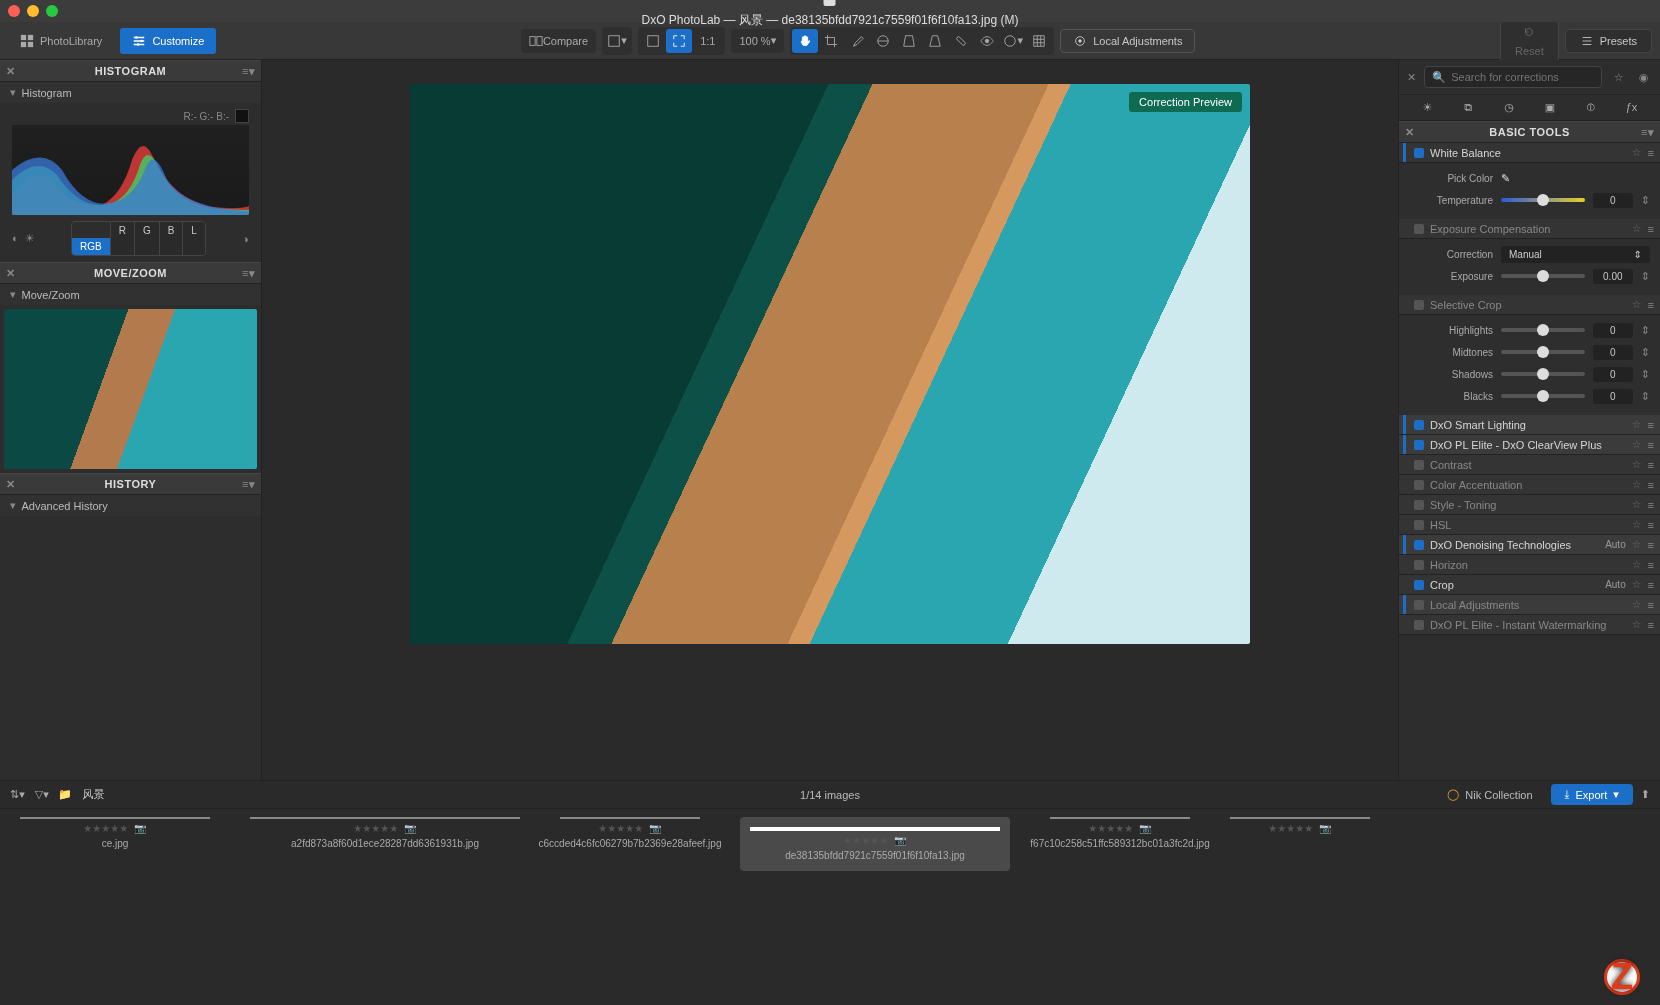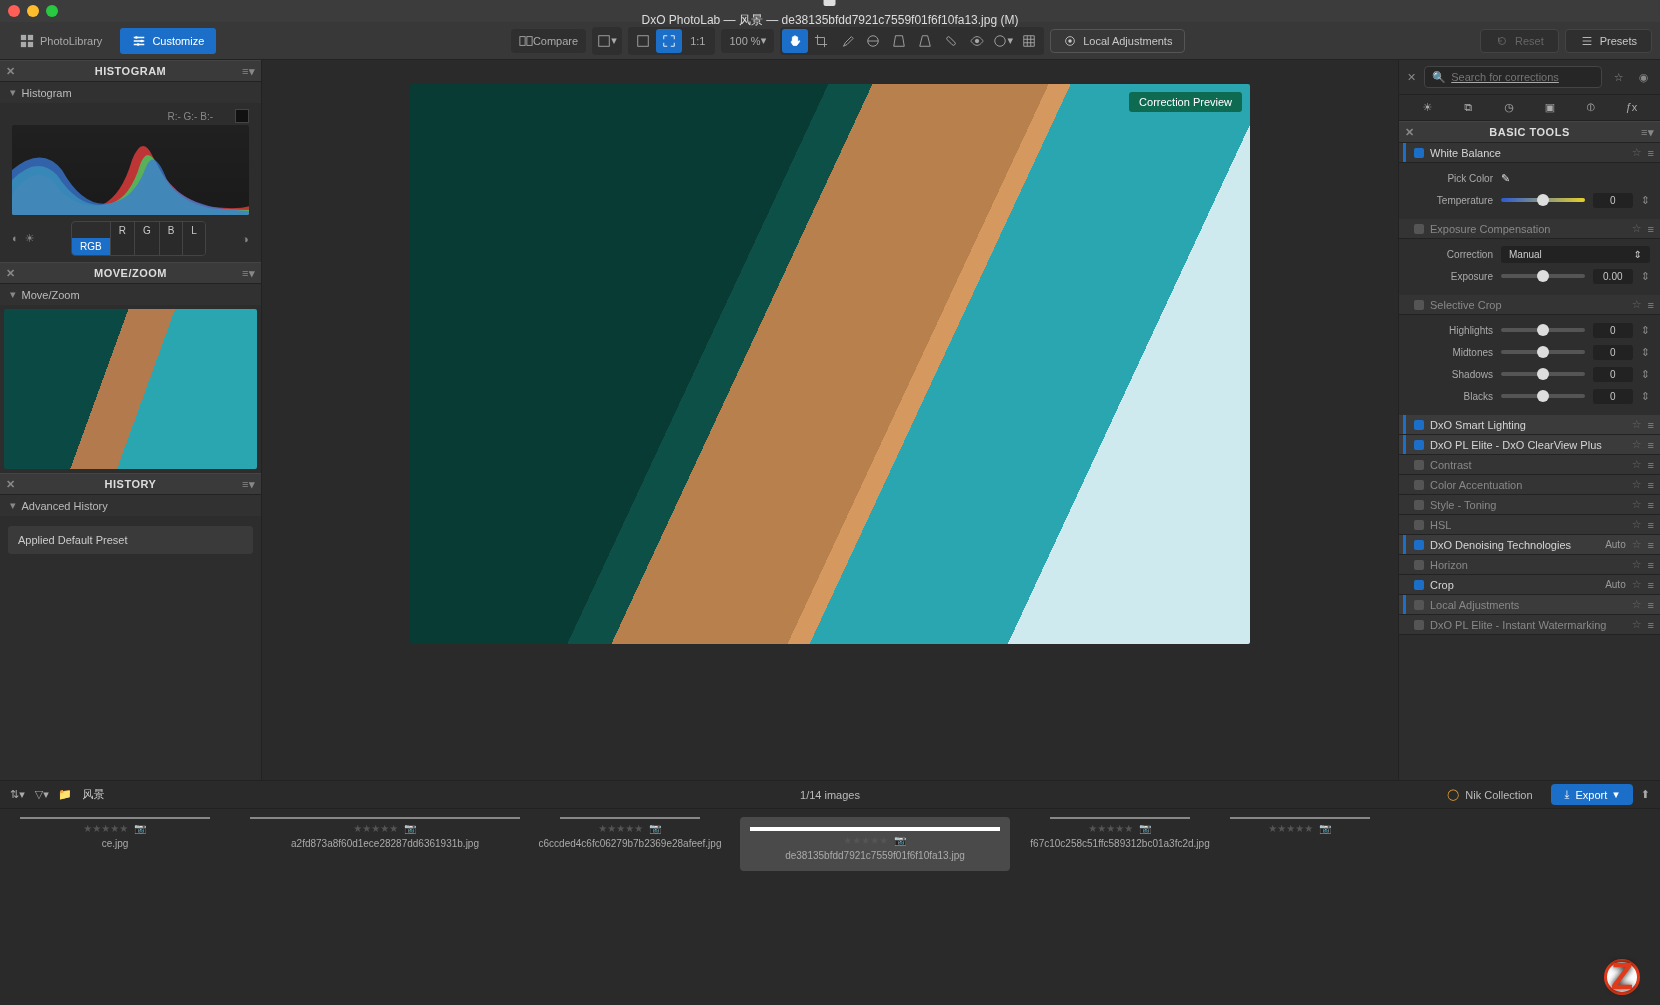--- a/index.html
+++ b/index.html
@@ -38,40 +38,40 @@
 
 
 .panel-header { height: 22px; background: #3a3a3a; display: flex; align-items: center; justify-content: center; font-size: 11px; font-weight: 600; letter-spacing: 0.5px; color: #ddd; position: relative; border-top: 1px solid #444; border-bottom: 1px solid #222;}
 .panel-header .close-ico { position: absolute; left: 6px; color: #888; cursor: pointer;}
 .panel-header .menu-ico { position: absolute; right: 6px; color: #888; cursor: pointer;}
 .panel-sub { padding: 4px 10px; display: flex; align-items: center; gap: 6px; color: #bbb; font-size: 11px; background: #313131;}
 .caret { color: #888; }
 
 
 .histogram-body { padding: 6px 12px; }
-.histogram-rgb-lbl { text-align: right; font-size: 10px; color: #888; margin-bottom: 2px; display:flex; justify-content:flex-end; gap:22px; align-items:center;}
+.histogram-rgb-lbl { text-align: right; font-size: 10px; color: #888; margin-bottom: 2px; display:flex; justify-content:flex-end; gap:6px; align-items:center;}
 .histogram-swatch{width:14px;height:14px;background:#111;border:1px solid #444;}
 .histo-canvas { width: 100%; height: 90px; background: linear-gradient(to top, #1a1a1a, #202020); border-radius: 2px; position: relative; overflow:hidden;}
 .histo-mass{position:absolute;bottom:0;left:0;right:0;height:100%;}
 .histo-controls { display: flex; align-items: center; justify-content: space-between; margin-top: 6px; }
 .clip-left,.clip-right{display:flex;gap:6px;color:#888;}
 .chan-group { display: flex; gap: 0; border: 1px solid #444; border-radius: 4px; overflow: hidden; }
 .chan-btn { padding: 3px 8px; font-size: 10px; background: #2a2a2a; cursor: pointer; border-left:1px solid #444;}
 .chan-btn:first-child{border-left:none;}
 .chan-btn.active { background: #1b6fc9; color:#fff;margin-top:16px; }
 
 .movezoom-body { padding: 4px; }
 .mz-canvas { width: 100%; height: 160px; background: linear-gradient(110deg,#0b4a44 0 40%, #b37a4e 40% 55%, #2aa6b0 55% 100%); border-radius: 2px;}
 
 .history-body { padding: 6px 8px; }
 .history-item { background: #3a3a3a; padding: 8px 10px; border-radius: 3px; margin-top: 4px; color:#ccc; font-size:11px;}
 
 
 .search-row { display: flex; align-items: center; padding: 6px 8px; gap: 8px; border-bottom:1px solid #222;}
-.search-input { flex: 1; background: #262626; border: 1px solid #444; border-radius: 4px; padding: 4px 8px 4px 26px; color: #aaa; font-size: 11px; text-decoration: underline; }
+.search-input { flex: 1; background: #262626; border: 1px solid #444; border-radius: 4px; padding: 4px 8px 4px 26px; color: #aaa; font-size: 11px; }
 .search-wrap{position:relative;flex:1;}
 .search-wrap .sicon{position:absolute;left:8px;top:5px;color:#888;}
 .star-ico,.toggle-ico{color:#888;cursor:pointer;width:20px;text-align:center;}
 .cat-row { display: flex; justify-content: space-around; padding: 6px 8px; border-bottom:1px solid #222;}
 .cat-ico { color: #aaa; cursor: pointer; width:20px; text-align:center;}
 
 .tool-row { height: 20px; display: flex; align-items: center; padding: 0 6px 0 4px; gap: 6px; font-size: 11px; border-bottom: 1px solid #222; background:#343434;}
 .tool-row .cb { width: 10px; height: 10px; background: #1b6fc9; border-radius: 2px; flex-shrink:0;}
 .tool-row .cb.off { background: #555; }
 .tool-row .bar { width: 3px; height: 100%; background: #1b6fc9; margin-right: 2px;}
@@ -252,21 +252,21 @@
   <div class="local-adj">
     <svg class="ico" viewBox="0 0 16 16">
         <circle cx="8" cy="8" r="5" stroke="currentColor" fill="none"></circle>
         <circle cx="8" cy="8" r="2" fill="currentColor"></circle>
       </svg>
     <span>Local Adjustments</span>
   </div>
 
   <div class="toolbar-spacer"></div>
 
-  <div class="reset-btn" style="color:#666;">
+  <div class="reset-btn" style="color:#666;flex-direction:column;">
     <svg class="ico" viewBox="0 0 16 16">
         <path d="M4 8a4 4 0 118 0 4 4 0 01-8 0M4 4v4h4" stroke="currentColor" fill="none"></path>
       </svg>
     <span>Reset</span>
   </div>
   <div class="presets-btn">
     <svg class="ico" viewBox="0 0 16 16">
         <path d="M3 4h10M3 8h10M3 12h10" stroke="currentColor"></path>
       </svg>
     <span>Presets</span>
@@ -330,23 +330,20 @@
 
     <div class="panel-header">
       <span class="close-ico">✕</span>
       <span>HISTORY</span>
       <span class="menu-ico">≡▾</span>
     </div>
     <div class="panel-sub">
         <span class="caret">▾</span>
         <span>Advanced History</span>
       </div>
-    <div class="history-body">
-      <div class="history-item">Applied Default Preset</div>
-    </div>
   </div>
 
   <div class="center-panel">
     <div class="image-canvas">
       <div class="corr-badge">Correction Preview</div>
     </div>
   </div>
 
   <div class="right-panel">
     <div class="search-row">

